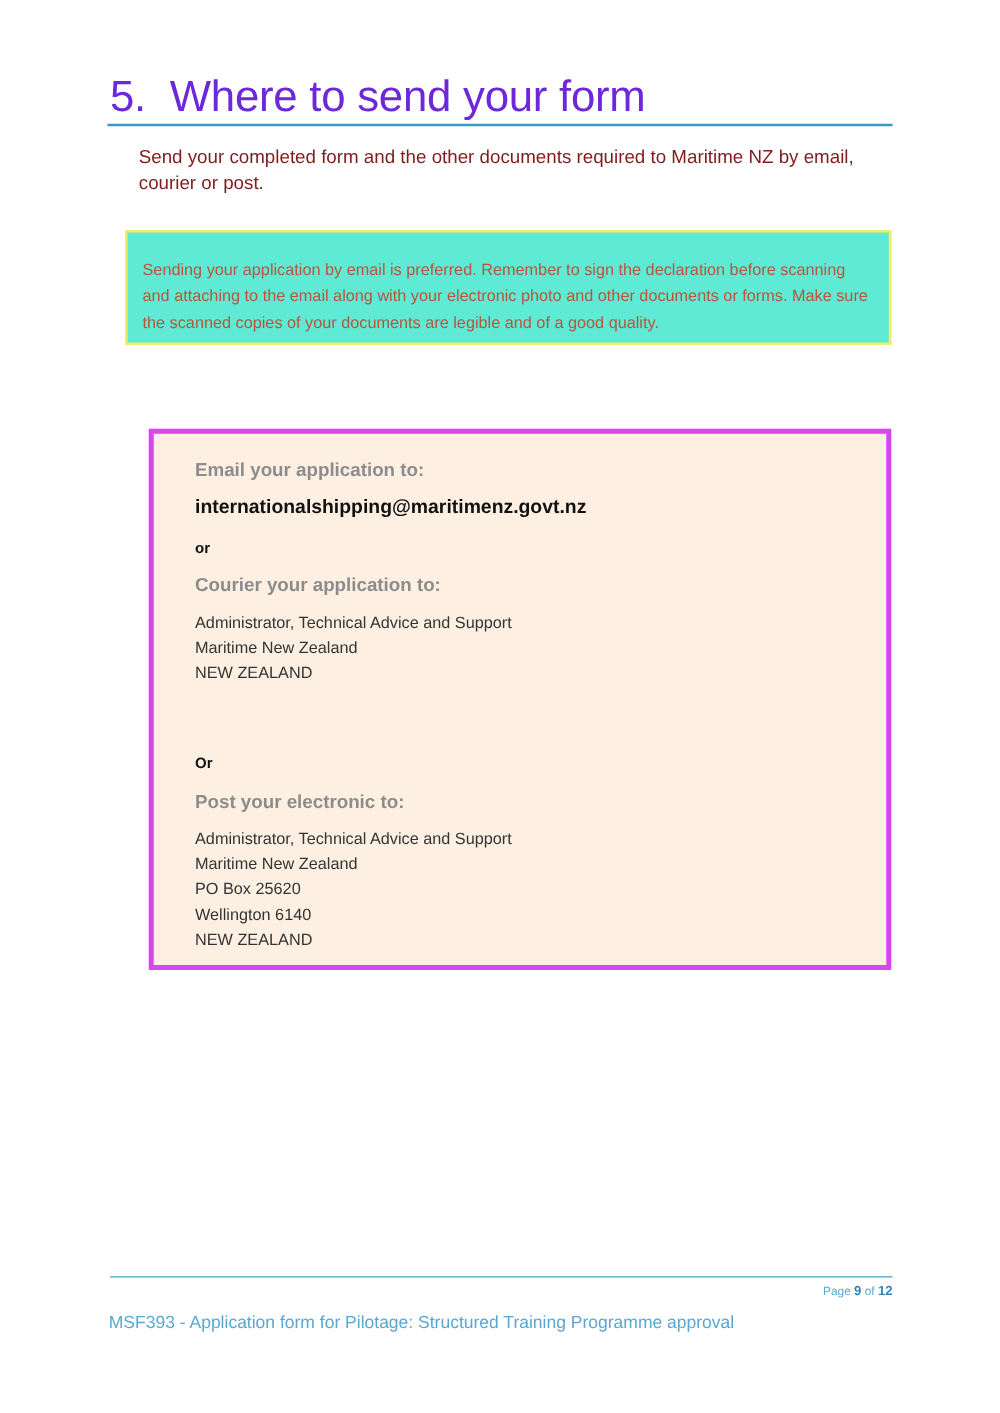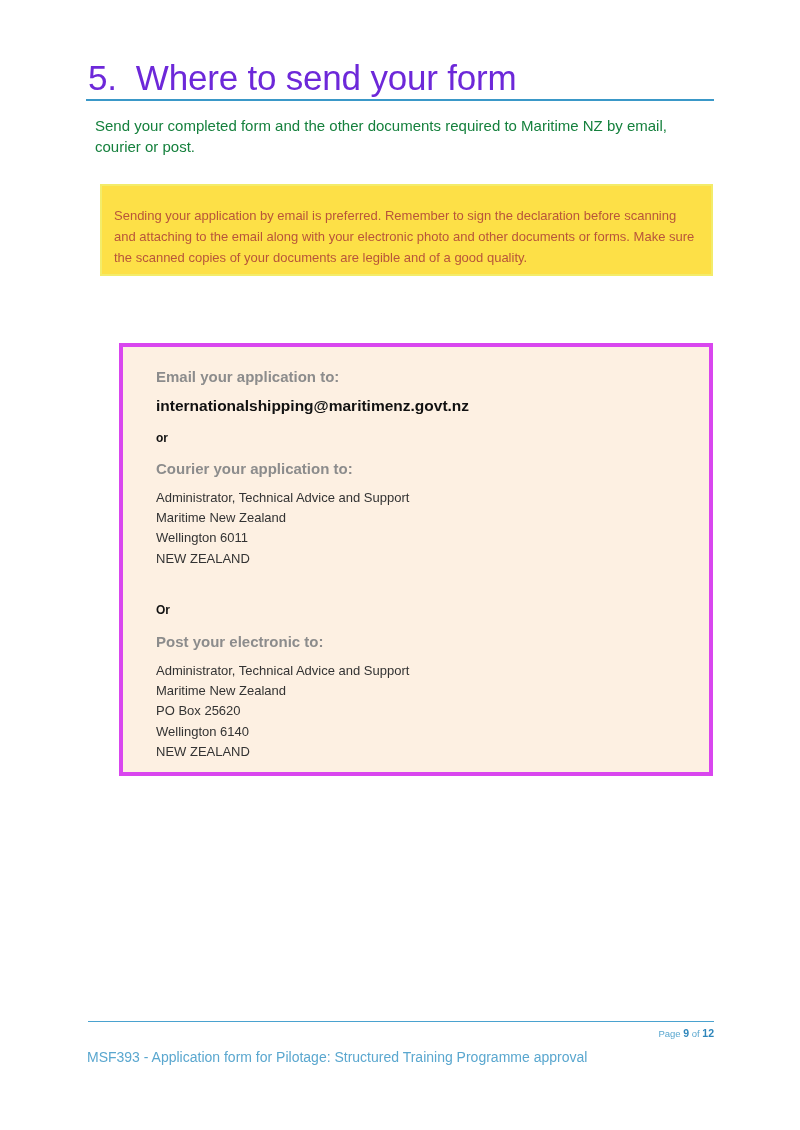--- a/index.html
+++ b/index.html
@@ -28,36 +28,36 @@
     .heading-rule {
       position: absolute;
       left: 86px;
       top: 99px;
       width: 628px;
       height: 2px;
       background: #3a98c8;
     }
     .intro {
       position: absolute;
-      left: 95px;
+      left: 111px;
       top: 115px;
       width: 620px;
       font-size: 15px;
       line-height: 21px;
-      color: #15803d;
+      color: #7f1d1d;
       margin: 0;
     }
     .note-box {
       position: absolute;
       left: 100px;
       top: 184px;
       width: 613px;
       height: 92px;
       box-sizing: border-box;
-      background: #fde047;
+      background: #5eead4;
       border: 2px solid #f3ec6a;
       padding: 19px 10px 0 12px;
     }
     .note-text {
       font-size: 13px;
       line-height: 21px;
       color: #b8553a;
       margin: 0;
     }
     .contact-box {
@@ -143,21 +143,20 @@
 
 <div class="contact-box">
   <p class="section-heading abs" style="top:20px;">Email your application to:</p>
   <p class="email-line abs" style="top:49px;">internationalshipping@maritimenz.govt.nz</p>
   <p class="or-line abs" style="top:83px;">or</p>
 
   <p class="section-heading abs" style="top:112px;">Courier your application to:</p>
   <div class="abs" style="top:141px;">
     <p class="addr">Administrator, Technical Advice and Support</p>
     <p class="addr">Maritime New Zealand</p>
-    <p class="addr">Wellington 6011</p>
     <p class="addr">NEW ZEALAND</p>
   </div>
   <p class="or-line abs" style="top:255px;">Or</p>
 
   <p class="section-heading abs" style="top:285px;">Post your electronic to:</p>
   <div class="abs" style="top:314px;">
     <p class="addr">Administrator, Technical Advice and Support</p>
     <p class="addr">Maritime New Zealand</p>
     <p class="addr">PO Box 25620</p>
     <p class="addr">Wellington 6140</p>

